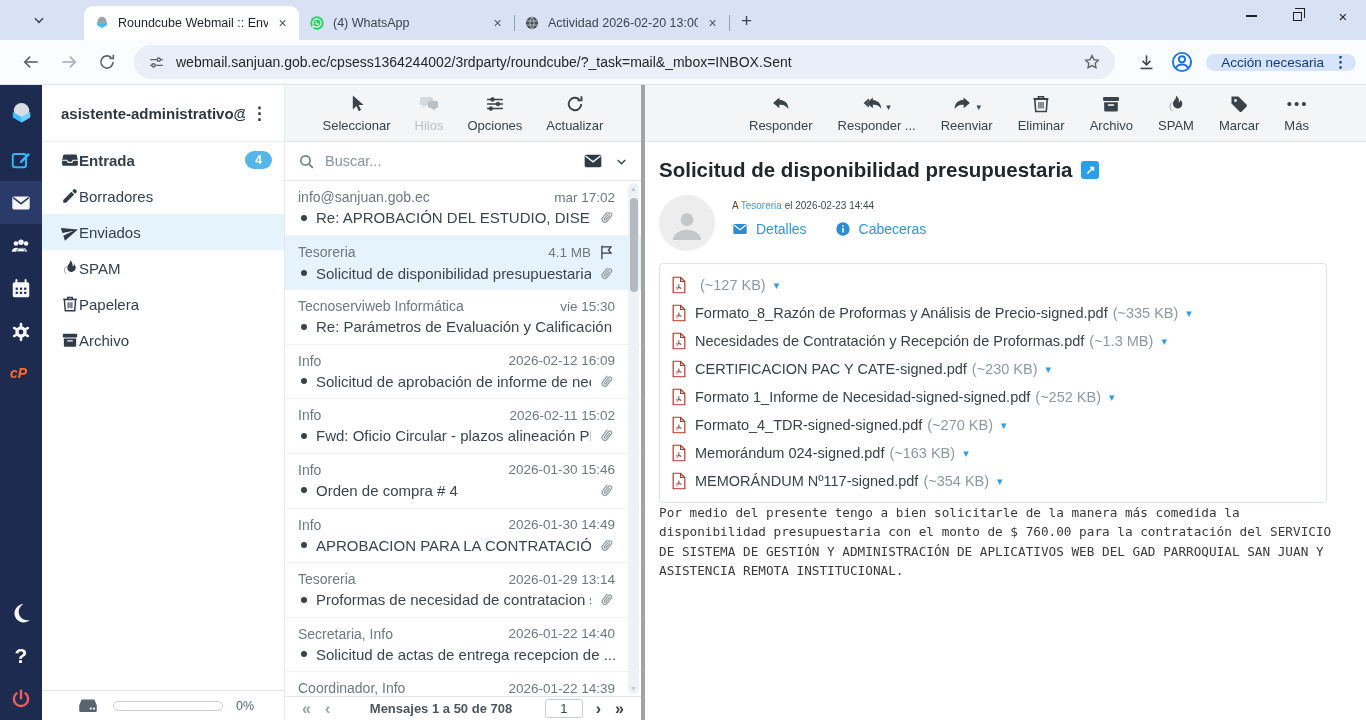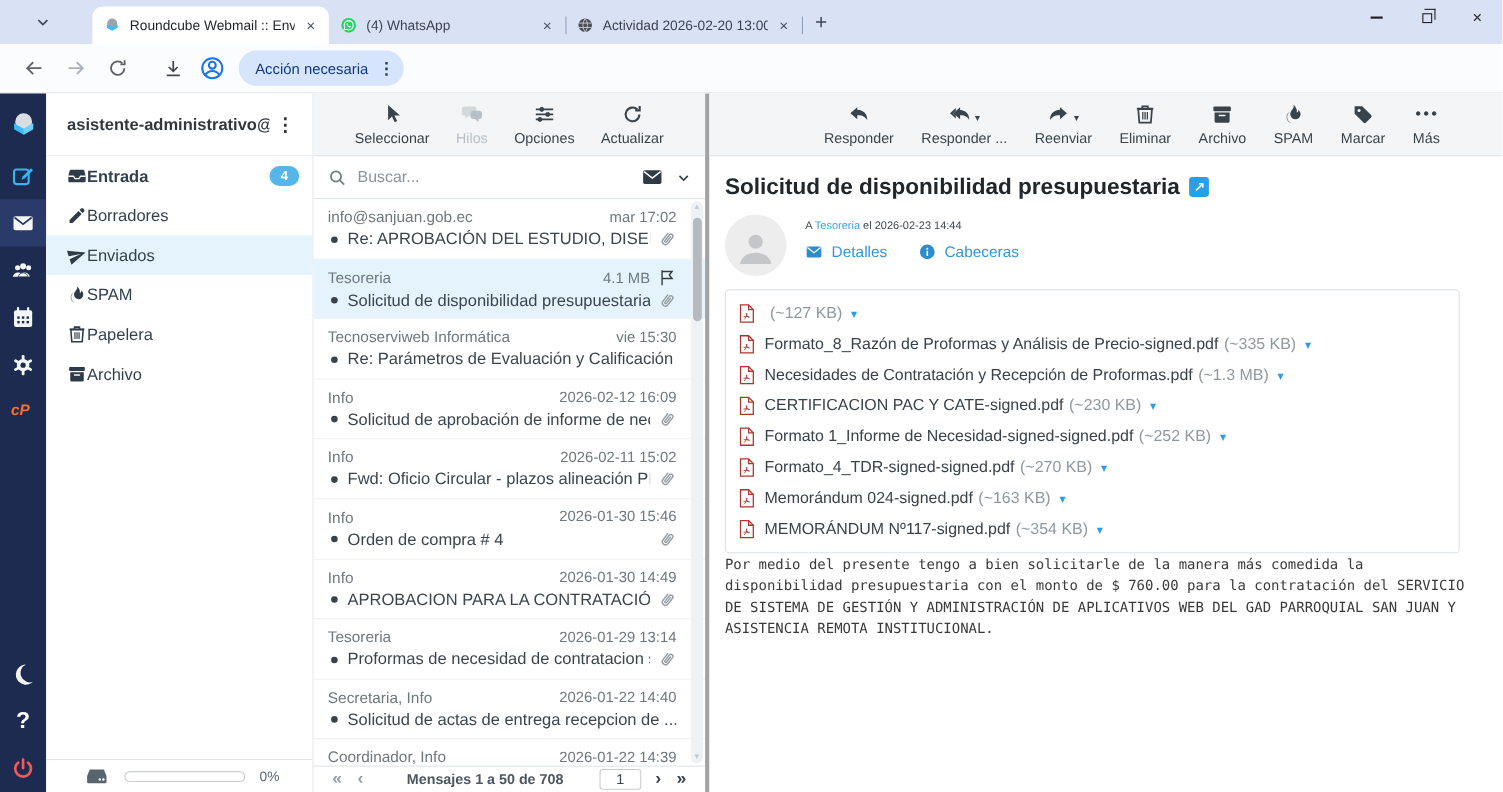--- a/index.html
+++ b/index.html
@@ -26,21 +26,21 @@
   
   .chromebar{height:45px;background:#fbfcfe;border-bottom:1px solid #dfe3e8;display:flex;align-items:center;padding:0 10px 0 12px}
   .navic{width:20px;height:20px;color:#5f6368;margin:0 9px;flex:none}
   .navic.fwd{color:#aab0b8}
   .omnibox{height:34px;flex:1;max-width:1005px;background:#e9eef8;border-radius:17px;display:flex;align-items:center;padding:0 14px;margin-left:8px}
   .tuneic{width:17px;height:17px;color:#5f6368;flex:none}
   .url{flex:1;font-size:14px;color:#24262b;margin-left:11px;white-space:nowrap;overflow:hidden}
   .staric{width:18px;height:18px;color:#5f6368;flex:none}
   .dlic{width:19px;height:19px;color:#42464d;margin:0 14px 0 22px;flex:none}
   .profic{width:24px;height:24px;color:#1a73e8;flex:none;margin-right:12px}
-  .chip{height:32px;background:#d6e4fc;border-radius:16px;display:flex;align-items:center;padding:0 8px 0 15px;font-size:13.5px;color:#123a7e;white-space:nowrap}
+  .chip{height:17px;background:#d6e4fc;border-radius:16px;display:flex;align-items:center;padding:0 8px 0 15px;font-size:13.5px;color:#123a7e;white-space:nowrap}
   .chip .kebab{font-size:15px;margin-left:9px;color:#123a7e;font-weight:bold}
 
   
   .app{position:absolute;top:85px;left:0;right:0;bottom:0;display:flex}
 
   
   .rail{width:42px;background:#1d2b50;display:flex;flex-direction:column;align-items:stretch;color:#fff}
   .railspace{flex:1}
   .ritem{height:43px;display:flex;align-items:center;justify-content:center}
   .ritem.logo{height:50px;margin-top:3px}
@@ -196,20 +196,35 @@
         <path d="M4 12h15.5"></path>
         <path d="M13 5.5 19.5 12 13 18.5"></path>
       </svg>
     </span>
   <span class="navic" data-name="reload-button" data-icon="reload">
       <svg viewBox="0 0 24 24" fill="none" stroke="currentColor" stroke-width="2">
         <path d="M19.3 12a7.3 7.3 0 1 1-2.1-5.2"></path>
         <path d="M19.6 3.2v4.6H15"></path>
       </svg>
     </span>
+  <div class="omnibox" data-name="address-bar">
+    <span class="tuneic" data-name="site-settings-icon" data-icon="tune">
+        <svg viewBox="0 0 24 24" fill="none" stroke="currentColor" stroke-width="1.9">
+          <path d="M3 8h9.5M18 8h3M3 16h3M10.5 16H21"></path>
+          <circle cx="15.2" cy="8" r="2.3"></circle>
+          <circle cx="7.8" cy="16" r="2.3"></circle>
+        </svg>
+      </span>
+    <span class="url" data-name="url-text">webmail.sanjuan.gob.ec/cpsess1364244002/3rdparty/roundcube/?_task=mail&amp;_mbox=INBOX.Sent</span>
+    <span class="staric" data-name="bookmark-star-icon" data-icon="star">
+        <svg viewBox="0 0 24 24" fill="none" stroke="currentColor" stroke-width="1.8">
+          <path d="M12 3.5l2.6 5.3 5.9.9-4.2 4.1 1 5.8-5.3-2.8-5.3 2.8 1-5.8L3.5 9.7l5.9-.9z"></path>
+        </svg>
+      </span>
+  </div>
   <span class="dlic" data-name="downloads-icon" data-icon="download">
       <svg viewBox="0 0 24 24" fill="none" stroke="currentColor" stroke-width="2">
         <path d="M12 3v11"></path>
         <path d="M7 10l5 5 5-5"></path>
         <path d="M4.5 19.5h15"></path>
       </svg>
     </span>
   <span class="profic" data-name="profile-icon" data-icon="profile">
       <svg viewBox="0 0 24 24" fill="none" stroke="currentColor" stroke-width="1.9">
         <circle cx="12" cy="12" r="9.1"></circle>

